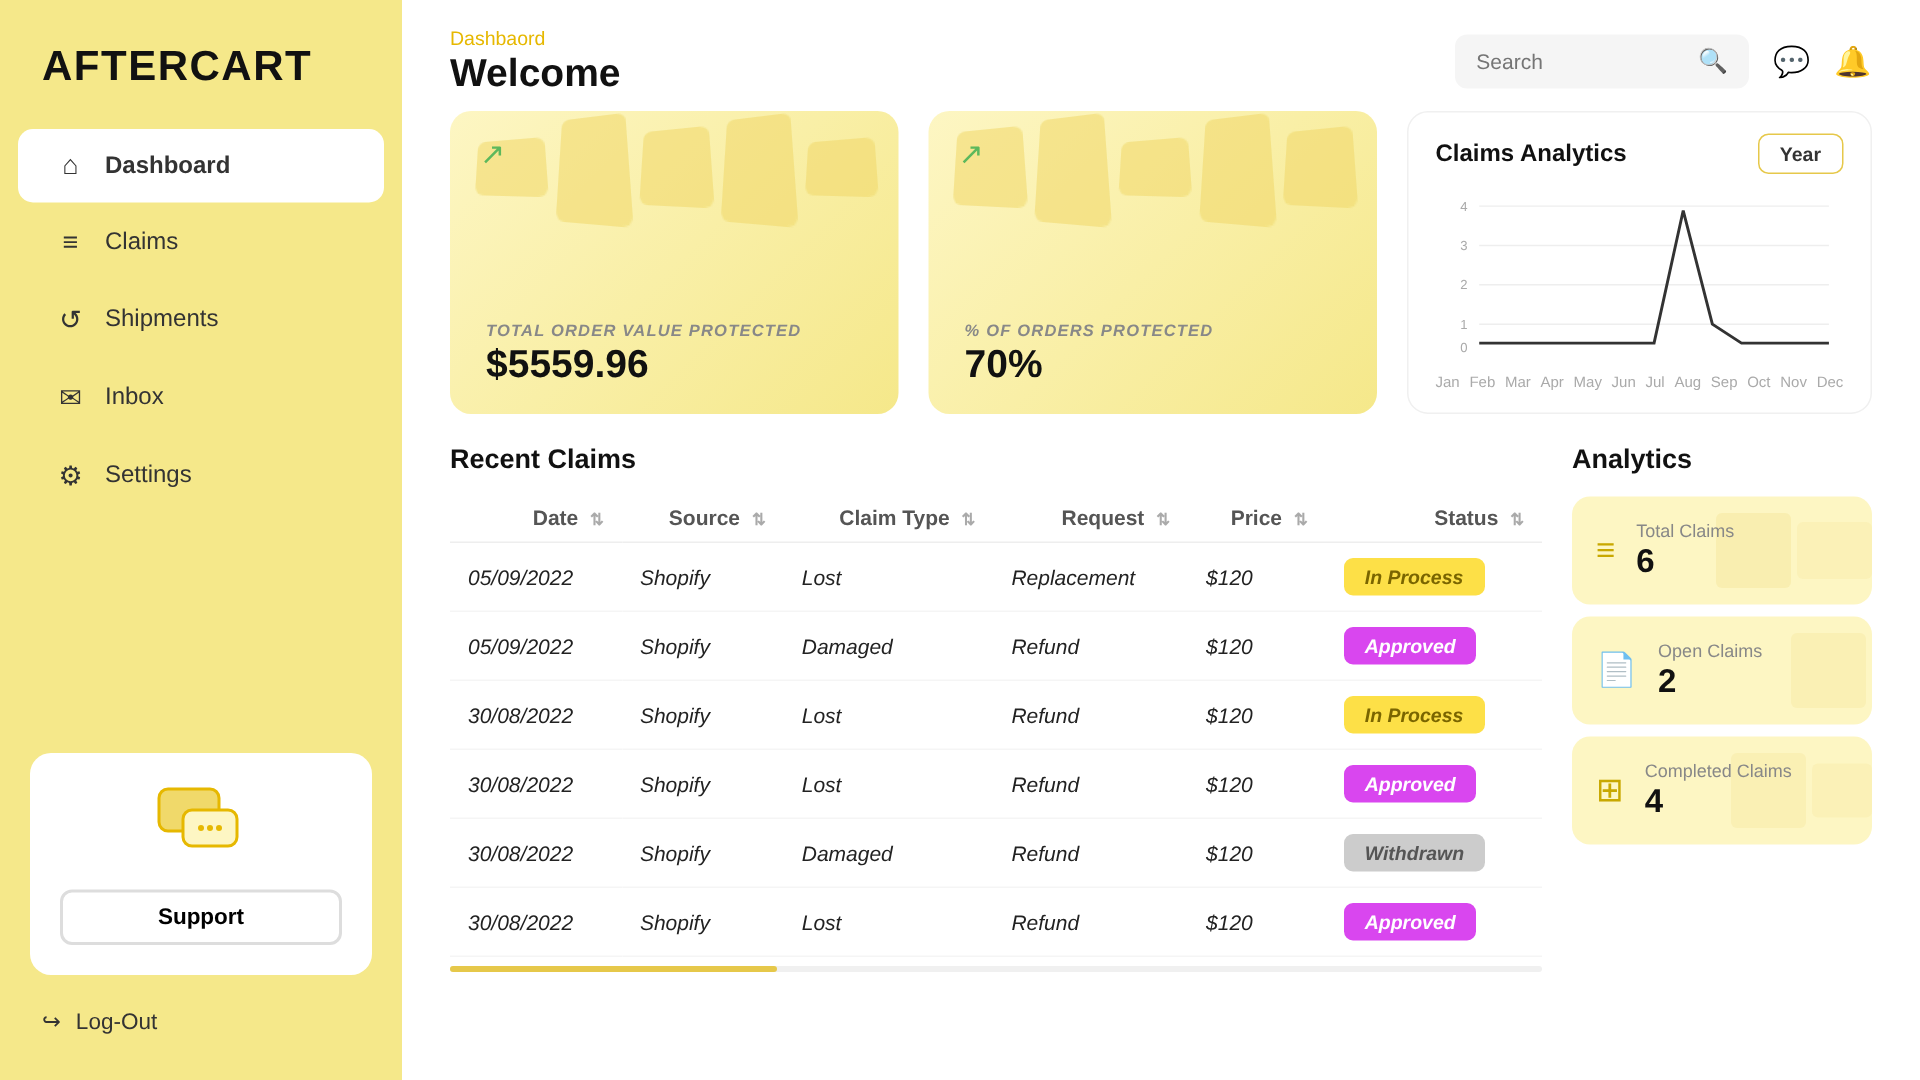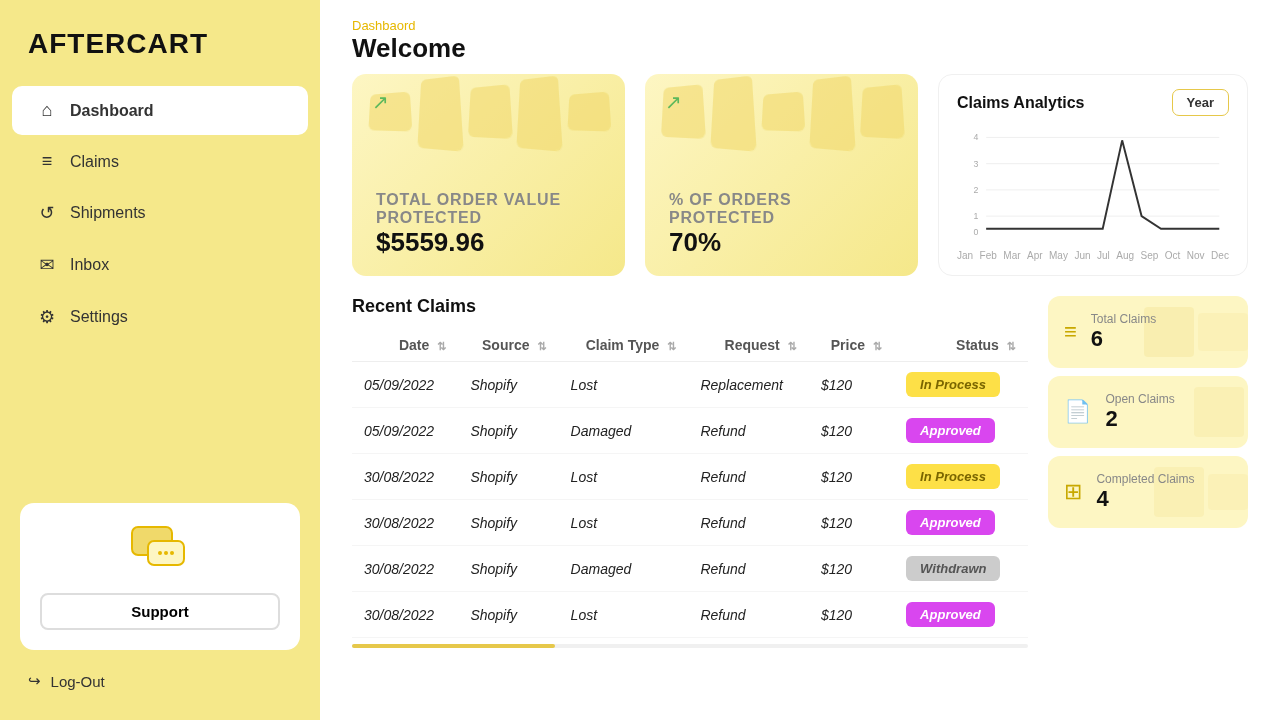--- a/index.html
+++ b/index.html
@@ -1,20 +1,20 @@
 <!DOCTYPE html>
 <html><head>
   <meta charset="utf-8">
   <style>
     * { box-sizing: border-box; margin: 0; padding: 0; }
     body { font-family: 'Segoe UI', Arial, sans-serif; background: #fff; display: flex; height: 720px; width: 1280px; overflow: hidden; }
 
     
     .sidebar {
-      width: 320px;
+      width: 268px;
       background: #f5e88a;
       display: flex;
       flex-direction: column;
       padding: 0;
       flex-shrink: 0;
       position: relative;
     }
     .logo {
       padding: 28px 28px 24px 28px;
       font-size: 28px;
@@ -178,27 +178,28 @@
       width: 52px;
       height: 52px;
       background: #f0d96a;
       border-radius: 6px;
       transform: perspective(60px) rotateX(10deg) rotateY(-10deg);
       opacity: 0.8;
     }
     .box-shape.tall { height: 72px; margin-top: -10px; }
     .box-shape.short { height: 38px; margin-top: 8px; }
     .stat-label {
-      font-size: 16px;
+      font-size: 11px;
       color: #888;
       font-weight: 600;
       letter-spacing: 0.8px;
       text-transform: uppercase;
       position: relative;
       z-index: 1;
+      font-style: italic;
     }
     .stat-value {
       font-size: 26px;
       font-weight: 800;
       color: #111;
       position: relative;
       z-index: 1;
     }
     .stat-arrow {
       position: absolute;
@@ -399,20 +400,28 @@
     <span>Log-Out</span>
   </div>
 </aside>
 
 <main class="main">
 
   <header class="header">
     <div class="header-left">
       <div class="breadcrumb">Dashbaord</div>
       <div class="page-title">Welcome</div>
+    </div>
+    <div class="header-right">
+      <div class="search-box">
+        <input type="text" placeholder="Search" style="">
+        <span>🔍</span>
+      </div>
+      <span class="header-icon">💬</span>
+      <span class="header-icon">🔔</span>
     </div>
   </header>
 
   <div class="content">
 
     <div class="stats-row">
 
       <div class="stat-card">
         <div class="boxes-bg">
           <div class="box-shape short"></div>
@@ -555,20 +564,21 @@
     </td>
   </tr>
             </tbody>
         </table>
         <div class="scrollbar-track">
           <div class="scrollbar-thumb"></div>
         </div>
       </div>
 
       <div class="right-analytics">
+        <div class="analytics-label">Analytics</div>
         <div class="analytics-stat-card">
           <span class="analytics-stat-icon">≡</span>
           <div class="analytics-stat-info">
             <div class="analytics-stat-label">Total Claims</div>
             <div class="analytics-stat-value">6</div>
           </div>
           <div class="bg-boxes">
             <div style="width:50px;height:50px;background:#e6c84a;border-radius:4px;margin-right:4px;opacity:0.5;"></div>
             <div style="width:50px;height:38px;background:#e6c84a;border-radius:4px;opacity:0.3;"></div>
           </div>

